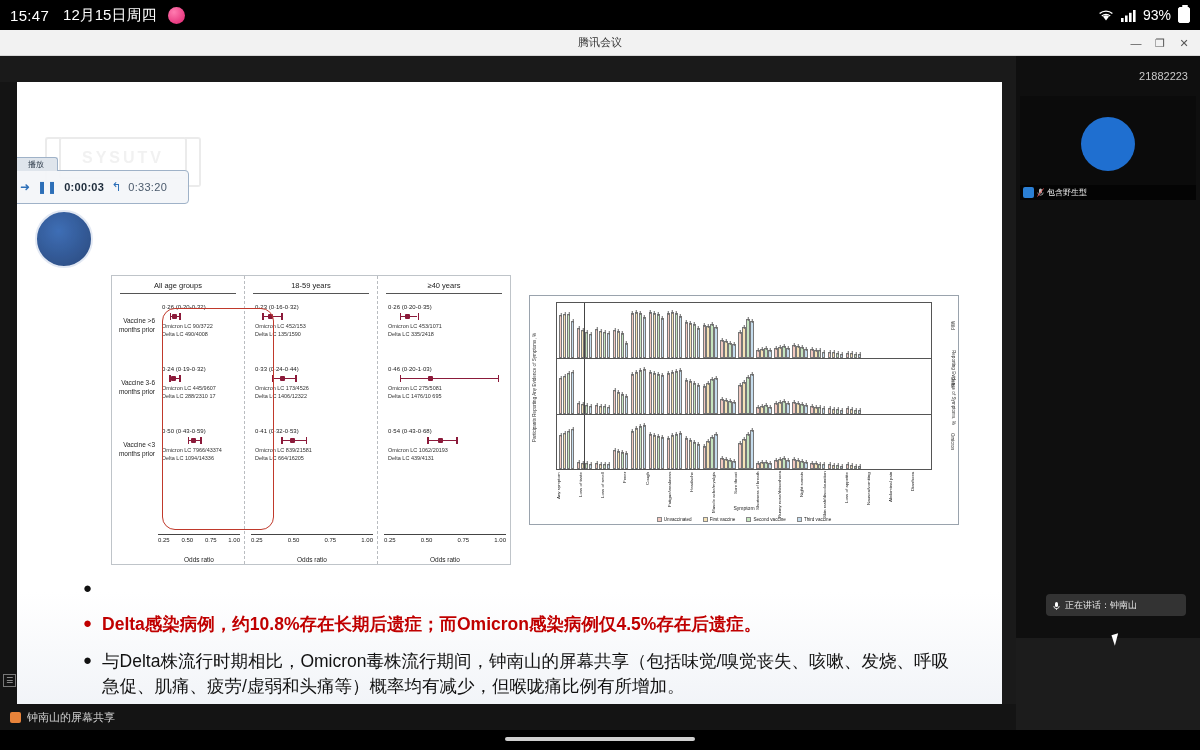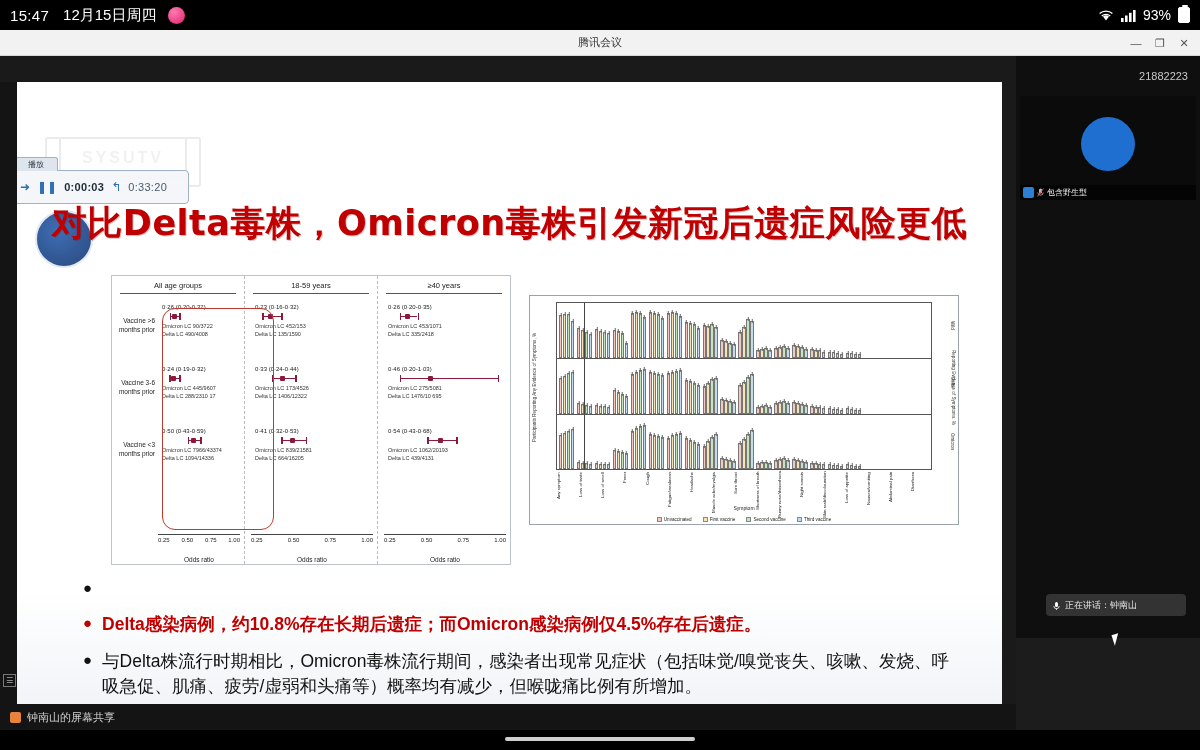--- a/index.html
+++ b/index.html
@@ -357,21 +357,20 @@
 
         <div class="player">
           <div class="player-tab">播放</div>
           <span class="pbtn">➜</span>
           <span class="pbtn">❚❚</span>
           <span class="ptime">0:00:03</span>
           <span class="pbtn">↰</span>
           <span class="ptime dim">0:33:20</span>
         </div>
 
-        <div class="slide-title">对比Delta毒株，Omicron毒株引发新冠后遗症风险更低</div>
 
         <div class="fig-forest">
           <div class="fp-cols">
               <div class="fp-col">
                 <div class="fp-head">All age groups</div>
                 <div class="fp-rowlabels">
                   <div>Vaccine &gt;6 months prior</div>
                   <div>Vaccine 3-6 months prior</div>
                   <div>Vaccine &lt;3 months prior</div>
                 </div>
@@ -884,21 +883,21 @@
         <div class="bullets">
             <div class="blt">
               <span class="mark">●</span>
             </div>
             <div class="blt red">
               <span class="mark">●</span>
               <span>Delta感染病例，约10.8%存在长期后遗症；而Omicron感染病例仅4.5%存在后遗症。</span>
             </div>
             <div class="blt">
               <span class="mark">●</span>
-              <span>与Delta株流行时期相比，Omicron毒株流行期间，感染者出现常见症状（包括味觉/嗅觉丧失、咳嗽、发烧、呼吸急促、肌痛、疲劳/虚弱和头痛等）概率均有减少，但喉咙痛比例有所增加。</span>
+              <span>与Delta株流行时期相比，Omicron毒株流行期间，钟南山的屏幕共享（包括味觉/嗅觉丧失、咳嗽、发烧、呼吸急促、肌痛、疲劳/虚弱和头痛等）概率均有减少，但喉咙痛比例有所增加。</span>
             </div>
           </div>
         <div class="citation">Antonelli M. et al. Lancet. 2022 Jun 18:399(10343):2263-2264.</div>
       </div>
 
       <div class="sharebar">
         <span class="share-ic"></span>
         <span>钟南山的屏幕共享</span>
       </div>
     </div>

